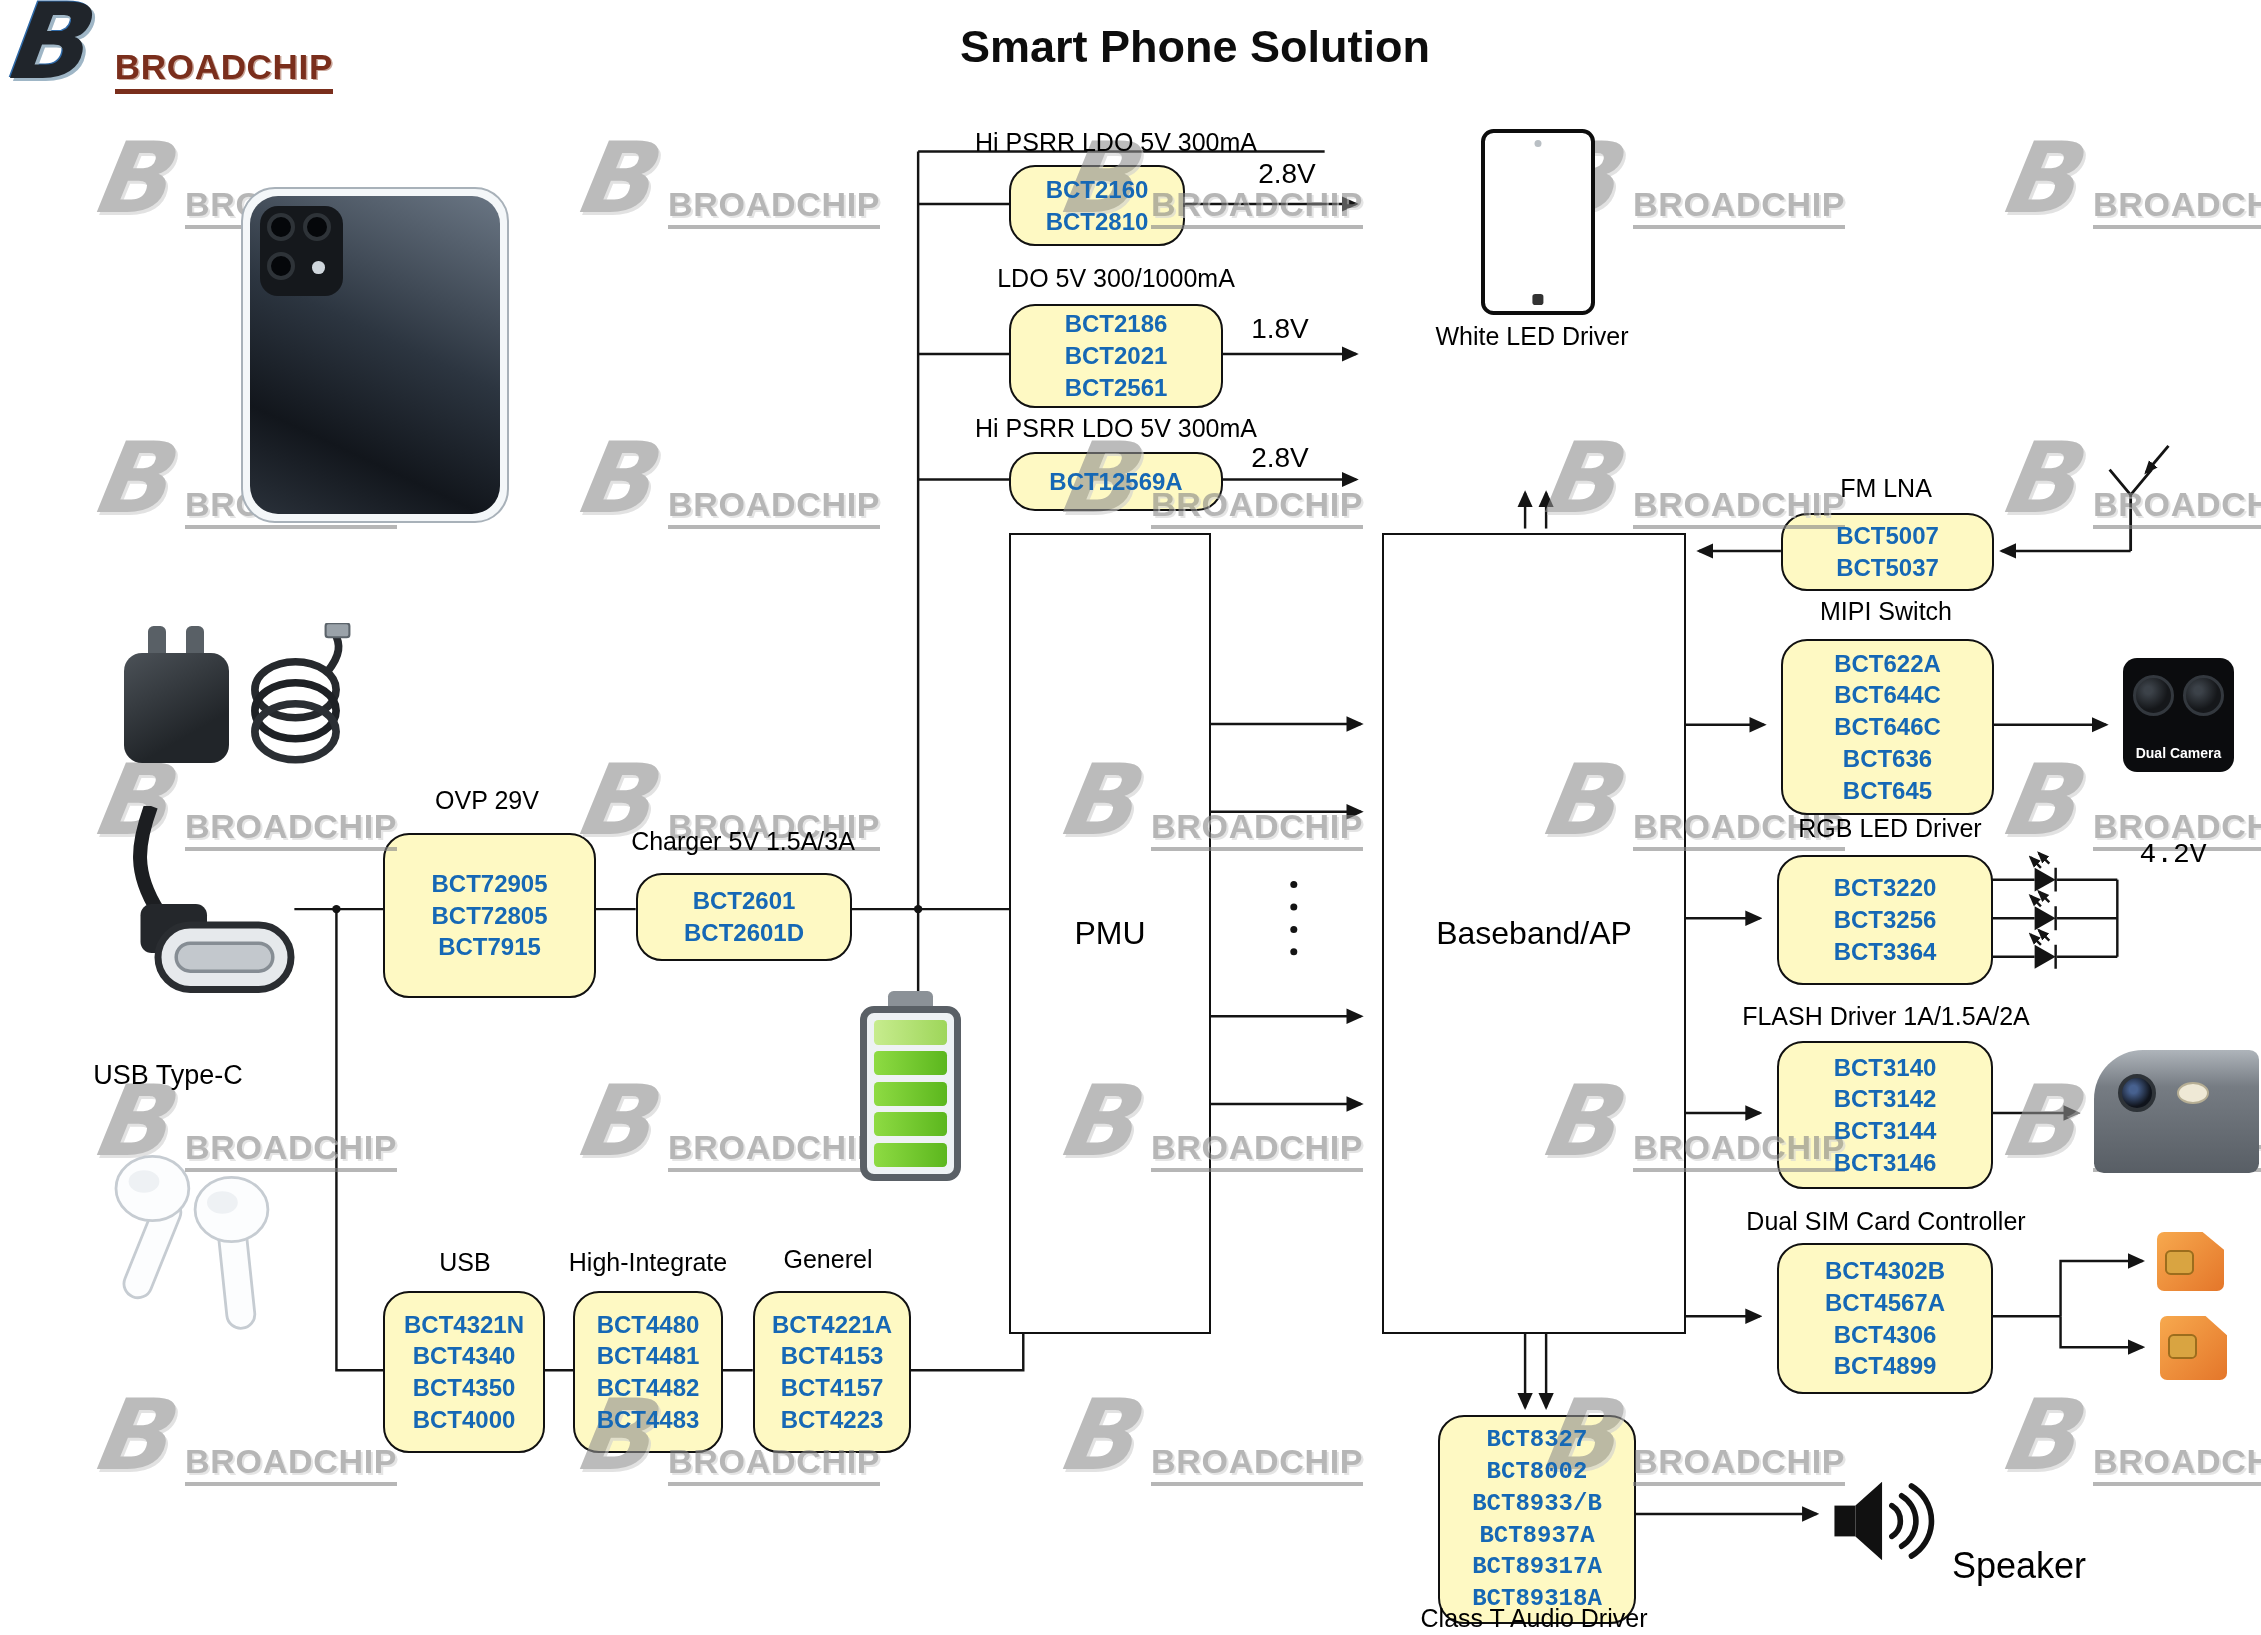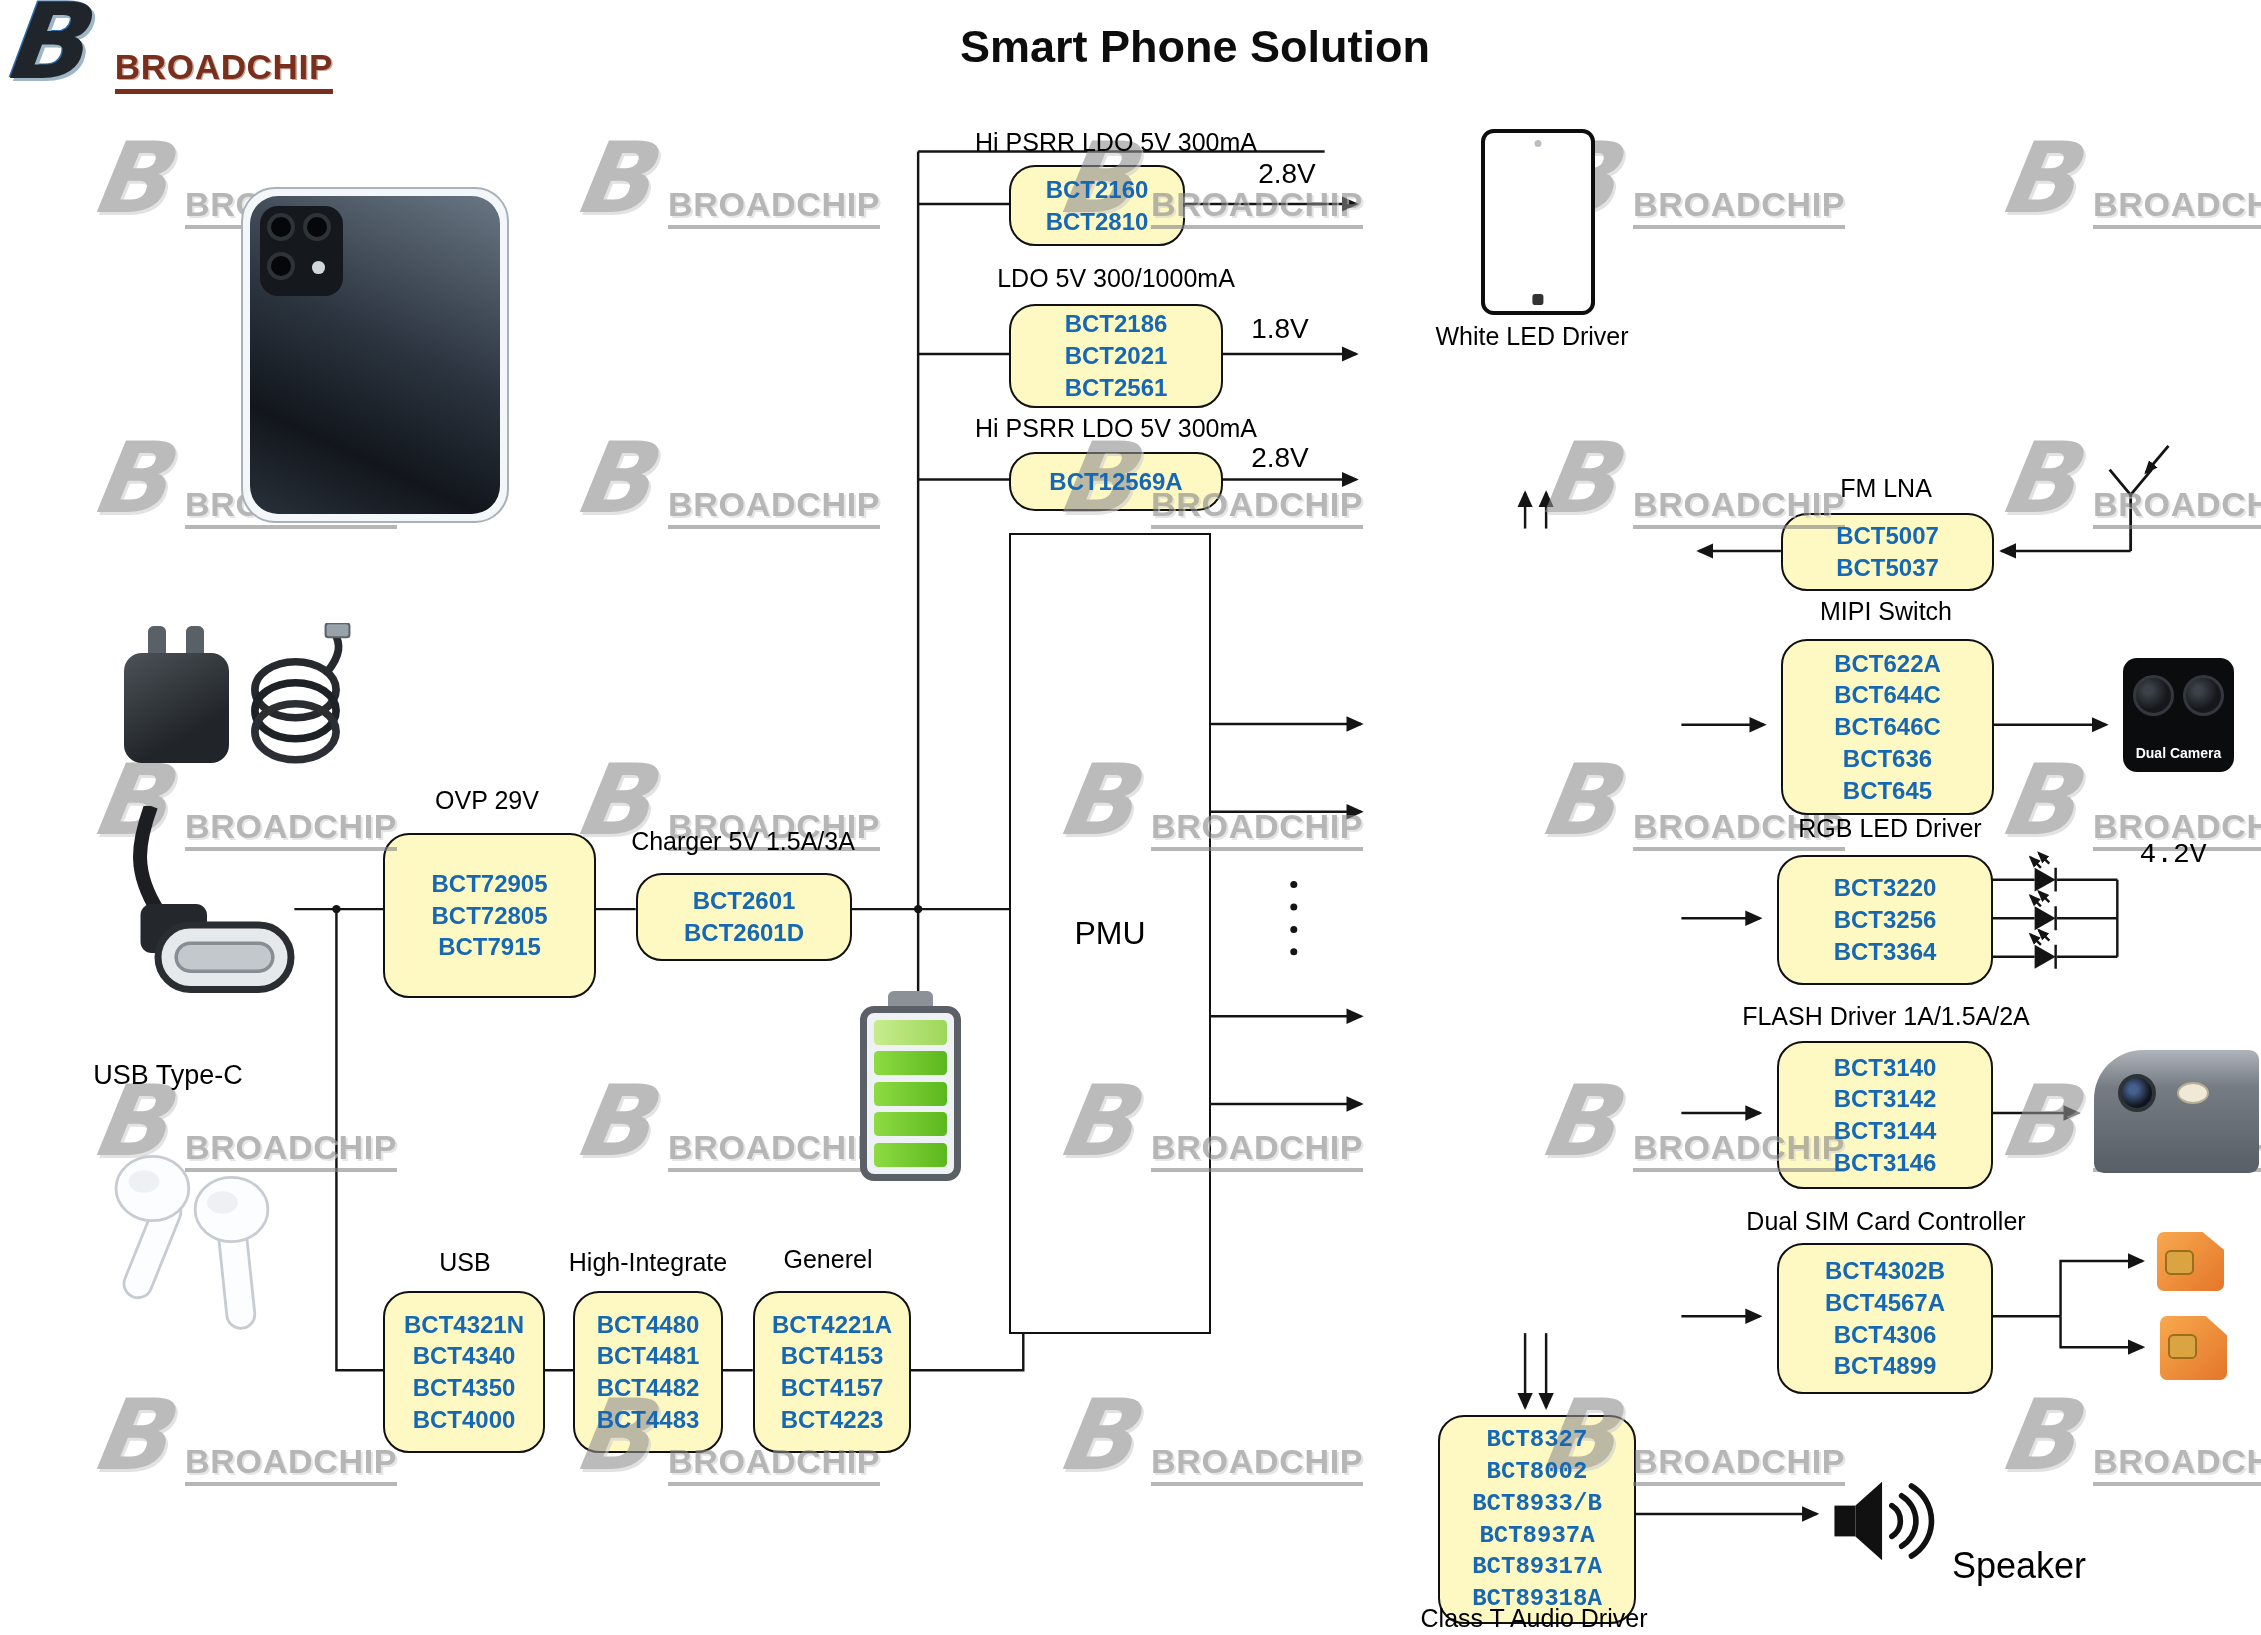--- a/index.html
+++ b/index.html
@@ -278,20 +278,23 @@
         <div>BCT4221A</div>
         <div>BCT4153</div>
         <div>BCT4157</div>
         <div>BCT4223</div>
       </div>
   </div>
 
   <div class="big-block" style="left:1009px;top:533px;width:198px;height:797px;">
     <div class="bigname">PMU</div>
   </div>
+  <div class="big-block" style="left:1382px;top:533px;width:300px;height:797px;">
+    <div class="bigname">Baseband/AP</div>
+  </div>
 
   <div class="blabel" style="left:1116px;top:128px;">Hi PSRR LDO 5V 300mA</div>
   <div class="blabel" style="left:1116px;top:264px;">LDO 5V 300/1000mA</div>
   <div class="blabel" style="left:1116px;top:414px;">Hi PSRR LDO 5V 300mA</div>
   <div class="blabel" style="left:1532px;top:322px;">White LED Driver</div>
   <div class="blabel" style="left:1886px;top:474px;">FM LNA</div>
   <div class="blabel" style="left:1886px;top:597px;">MIPI Switch</div>
   <div class="blabel" style="left:1890px;top:814px;">RGB LED Driver</div>
   <div class="blabel" style="left:1886px;top:1002px;">FLASH Driver 1A/1.5A/2A</div>
   <div class="blabel" style="left:1886px;top:1207px;">Dual SIM Card Controller</div>

